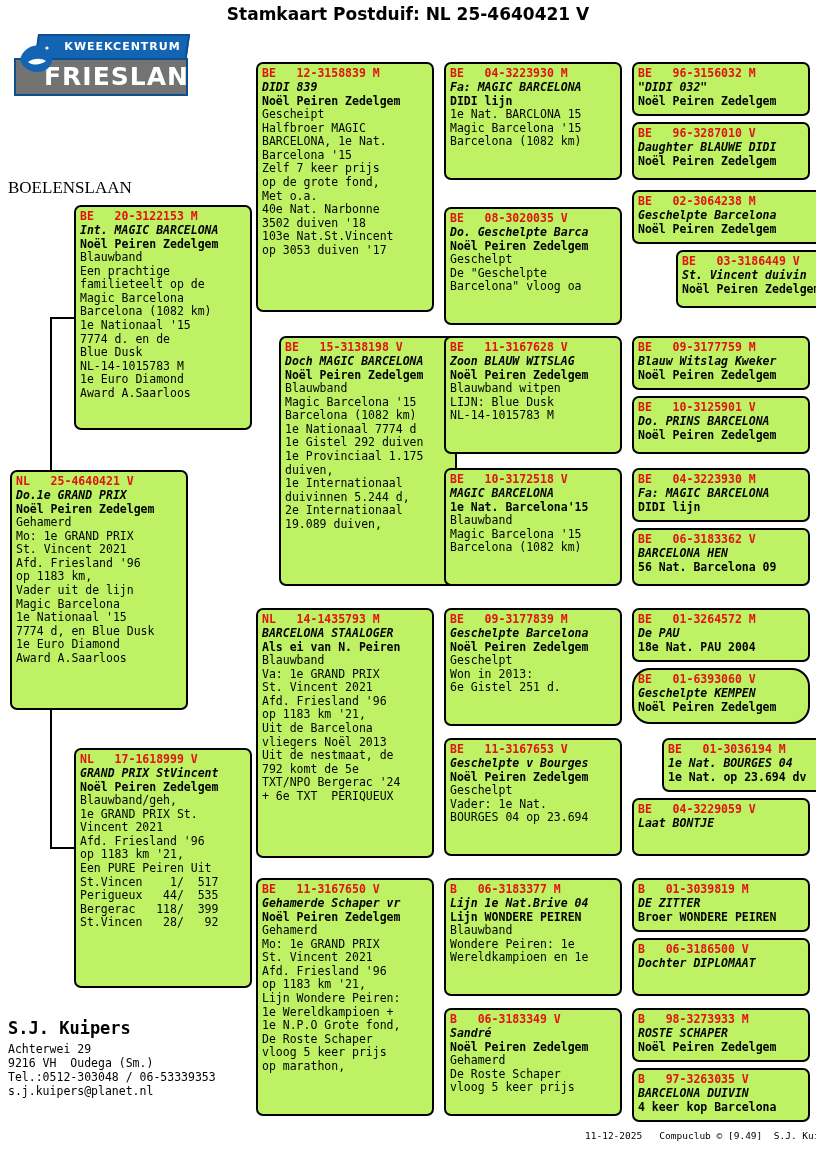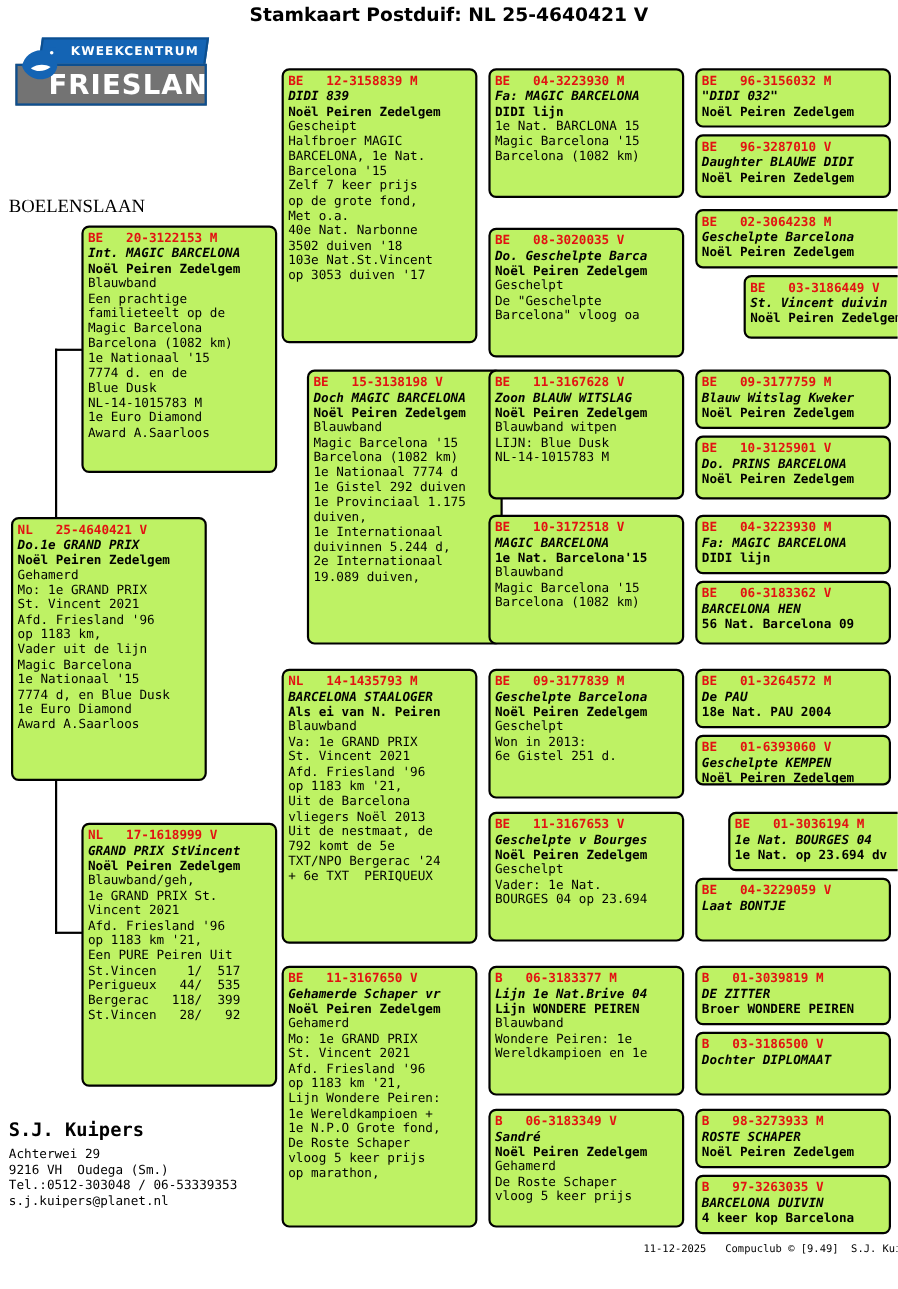--- a/index.html
+++ b/index.html
@@ -340,42 +340,42 @@
 <div class="box" style="left:632px;top:528px;width:178px;height:58px;">
   <div class="ring">BE   06-3183362 V</div>
   <div class="l2">BARCELONA HEN</div>
   <div class="l3">56 Nat. Barcelona 09</div>
 </div>
 <div class="box" style="left:632px;top:608px;width:178px;height:54px;">
   <div class="ring">BE   01-3264572 M</div>
   <div class="l2">De PAU</div>
   <div class="l3">18e Nat. PAU 2004</div>
 </div>
-<div class="box" style="left:632px;top:668px;width:178px;height:46px;">
+<div class="box" style="left:632px;top:668px;width:178px;height:56px;border-radius:18px;">
   <div class="ring">BE   01-6393060 V</div>
   <div class="l2">Geschelpte KEMPEN</div>
   <div class="l3">Noël Peiren Zedelgem</div>
 </div>
 <div class="box" style="left:662px;top:738px;width:178px;height:54px;">
   <div class="ring">BE   01-3036194 M</div>
   <div class="l2">1e Nat. BOURGES 04</div>
   <div class="l3">1e Nat. op 23.694 dv</div>
 </div>
 <div class="box" style="left:632px;top:798px;width:178px;height:58px;">
   <div class="ring">BE   04-3229059 V</div>
   <div class="l2">Laat BONTJE</div>
   <div class="l3"></div>
 </div>
 <div class="box" style="left:632px;top:878px;width:178px;height:54px;">
   <div class="ring">B   01-3039819 M</div>
   <div class="l2">DE ZITTER</div>
   <div class="l3">Broer WONDERE PEIREN</div>
 </div>
 <div class="box" style="left:632px;top:938px;width:178px;height:58px;">
-  <div class="ring">B   03-3186500 V</div>
+  <div class="ring">B   06-3186500 V</div>
   <div class="l2">Dochter DIPLOMAAT</div>
   <div class="l3"></div>
 </div>
 <div class="box" style="left:632px;top:1008px;width:178px;height:54px;">
   <div class="ring">B   98-3273933 M</div>
   <div class="l2">ROSTE SCHAPER</div>
   <div class="l3">Noël Peiren Zedelgem</div>
 </div>
 <div class="box" style="left:632px;top:1068px;width:178px;height:54px;">
   <div class="ring">B   97-3263035 V</div>

